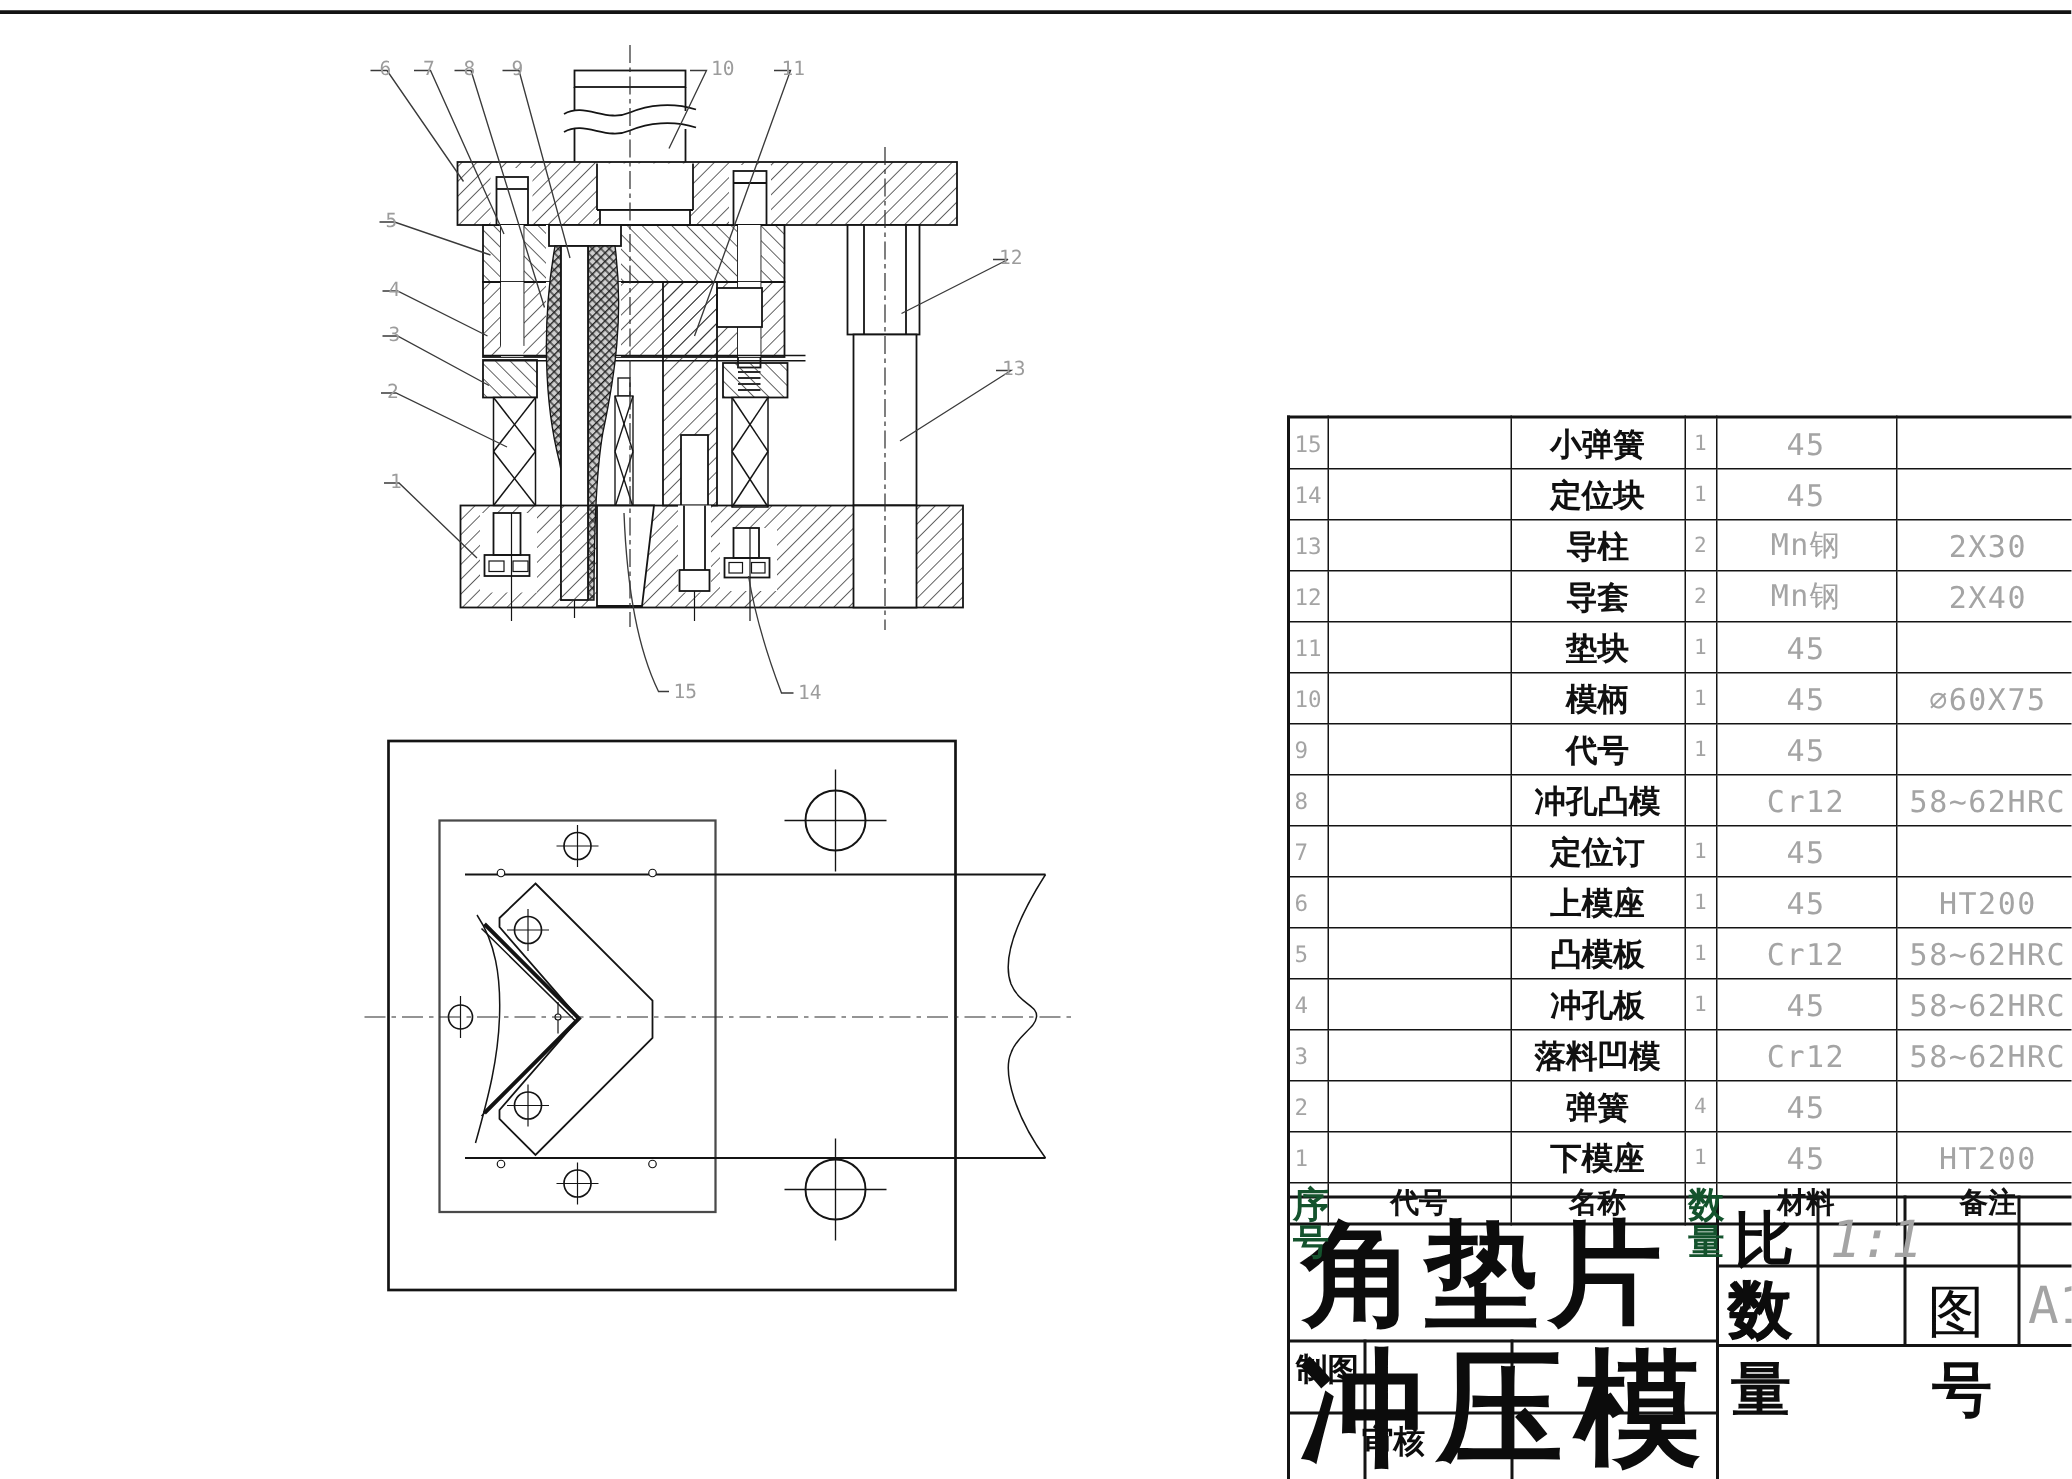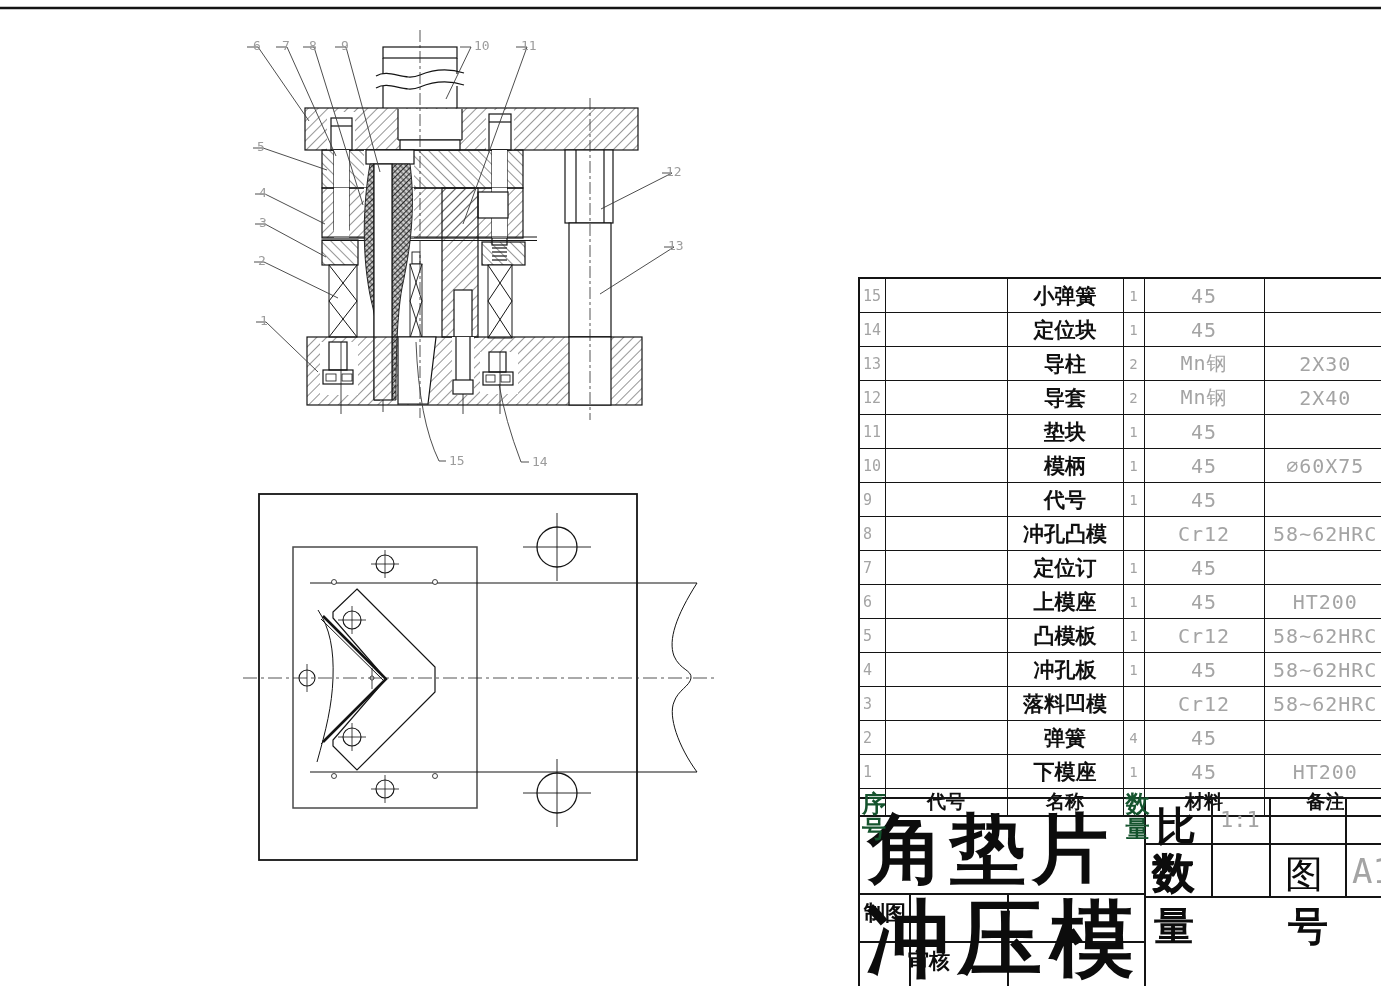--- a/index.html
+++ b/index.html
@@ -640,19 +640,19 @@
   <div class="ln" style="left:0;top:144px;width:284px;height:1.5px;"></div>
   <div class="ln" style="left:49px;top:96px;width:1.5px;height:93px;"></div>
   <div class="ln" style="left:147px;top:96px;width:1.5px;height:93px;"></div>
 
   <div class="tb-txt big" style="left:8px;top:2px;font-size:76px;letter-spacing:6px;">角垫片</div>
   <div class="tb-txt big" style="left:6px;top:86px;font-size:84px;letter-spacing:8px;">冲压模</div>
   <div class="tb-txt" style="left:4px;top:102px;font-size:21px;font-weight:bold;text-align:center;">制图</div>
   <div class="tb-txt" style="left:4px;top:150px;font-size:21px;font-weight:bold;margin-left:44px;">审核</div>
 
   <div class="tb-txt" style="left:296px;top:2px;font-size:40px;font-weight:bold;">比</div>
-  <div class="tb-txt gray" style="left:360px;top:10px;font-size:22px;">1:1</div>
+  <div class="tb-txt gray" style="left:360px;top:10px;font-size:34px;font-style:italic;">1:1</div>
   <div class="tb-txt" style="left:292px;top:48px;font-size:42px;font-weight:bold;text-shadow:1px 0 #0c0c0c,0 1px #0c0c0c;">数</div>
   <div class="tb-txt" style="left:294px;top:102px;font-size:40px;font-weight:bold;">量</div>
   <div class="tb-txt" style="left:425px;top:52px;font-size:38px;">图</div>
   <div class="tb-txt gray" style="left:492px;top:54px;font-size:34px;">A1</div>
   <div class="tb-txt" style="left:428px;top:102px;font-size:40px;font-weight:bold;">号</div>
 </div>
 
 </body></html>

